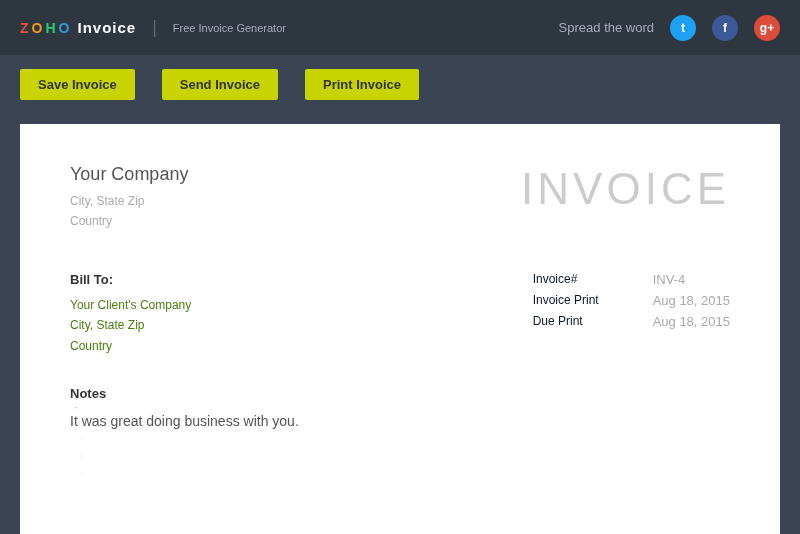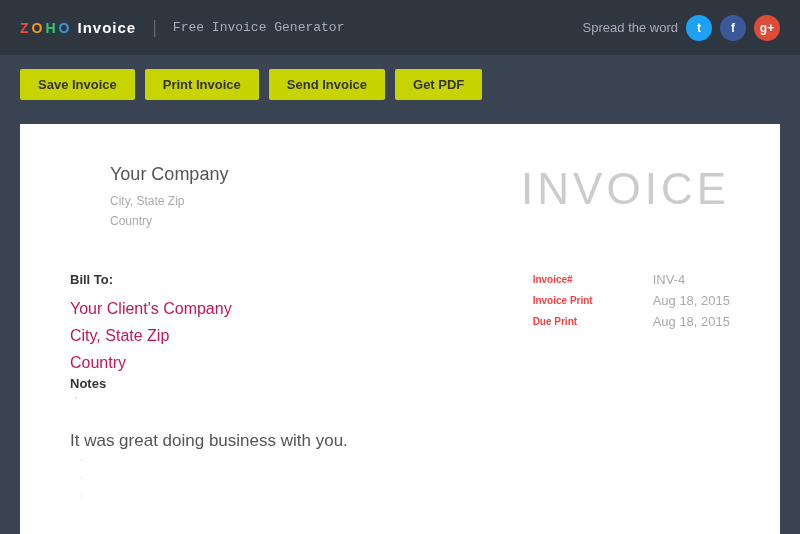--- a/index.html
+++ b/index.html
@@ -38,27 +38,26 @@
       font-weight: bold;
       letter-spacing: 1px;
     }
     .header-divider {
       color: #666;
       margin: 0 8px;
       font-size: 18px;
     }
     .free-invoice-text {
       color: #aab;
-      font-size: 13px;
-      font-family: Liberation Mono, monospace;
+      font-size: 11px;
     }
     #header-right {
       display: flex;
       align-items: center;
-      gap: 8px;
+      gap: 16px;
     }
     .spread-word-text {
       color: #aab;
       font-size: 13px;
     }
     .social-btn {
       width: 26px;
       height: 26px;
       border-radius: 50%;
       display: flex;
@@ -72,21 +71,21 @@
     }
     .twitter-btn { background: #1da1f2; }
     .facebook-btn { background: #3b5998; }
     .google-btn { background: #dd4b39; }
 
     
     #toolbar {
       background: #3a4452;
       padding: 14px 20px;
       display: flex;
-      gap: 10px;
+      gap: 27px;
     }
     .toolbar-btn {
       padding: 8px 18px;
       background: #c8d400;
       color: #333;
       font-size: 13px;
       font-weight: bold;
       border: none;
       cursor: pointer;
       border-radius: 2px;
@@ -103,21 +102,20 @@
       padding: 40px 50px 30px 50px;
       position: relative;
     }
 
     
     #invoice-top {
       display: flex;
       justify-content: space-between;
       align-items: flex-start;
       margin-bottom: 40px;
-      margin-left: 40px;
     }
     #company-info {}
     .company-name {
       font-size: 18px;
       color: #555;
       margin-bottom: 6px;
     }
     .company-detail {
       font-size: 12px;
       color: #aaa;
@@ -127,47 +125,48 @@
       font-size: 44px;
       color: #ccc;
       font-weight: normal;
       letter-spacing: 4px;
     }
 
     
     #bill-section {
       display: flex;
       justify-content: space-between;
+      margin-bottom: 30px;
     }
     #bill-to {}
     .bill-to-label {
       font-size: 13px;
       font-weight: bold;
       color: #333;
       margin-bottom: 8px;
     }
     .bill-detail {
-      font-size: 16px;
-      color: #be185d;
+      font-size: 12px;
+      color: #4d7c0f;
       line-height: 1.7;
     }
     #invoice-meta {
       display: flex;
       flex-direction: column;
       gap: 6px;
     }
     .meta-row {
       display: flex;
       gap: 20px;
       align-items: center;
     }
     .meta-label {
-      font-size: 10px;
-      font-weight: bold;
-      color: #ef4444;
+      font-size: 12px;
+      font-weight: normal;
+      color: #0f172a;
       min-width: 100px;
     }
     .meta-value {
       font-size: 13px;
       color: #aaa;
     }
 
     
     #notes-section {
       margin-bottom: 20px;
@@ -176,24 +175,23 @@
       font-size: 13px;
       font-weight: bold;
       color: #333;
     }
     .section-bullet {
       font-size: 11px;
       color: #aaa;
       margin-left: 4px;
     }
     .section-text {
-      font-size: 17px;
+      font-size: 14px;
       color: #555;
       margin-bottom: 4px;
-      margin-top: 28px;
     }
     .tick-marks {
       font-size: 10px;
       color: #ccc;
       line-height: 1.8;
       margin-left: 10px;
     }
   </style>
 </head>
 <body>
@@ -213,23 +211,22 @@
   <div id="header-right">
     <span class="spread-word-text">Spread the word</span>
     <button class="social-btn twitter-btn">t</button>
     <button class="social-btn facebook-btn">f</button>
     <button class="social-btn google-btn">g+</button>
   </div>
 </div>
 
 <div id="toolbar">
   <button class="toolbar-btn">Save Invoice</button>
+  <button class="toolbar-btn">Send Invoice</button>
   <button class="toolbar-btn">Print Invoice</button>
-  <button class="toolbar-btn">Send Invoice</button>
-  <button class="toolbar-btn">Get PDF</button>
 </div>
 
 <div id="invoice-area">
   <div id="invoice-paper">
 
     <div id="invoice-top">
       <div id="company-info">
         <div class="company-name">Your Company</div>
         <div class="company-detail">City, State Zip</div>
         <div class="company-detail">Country</div>

